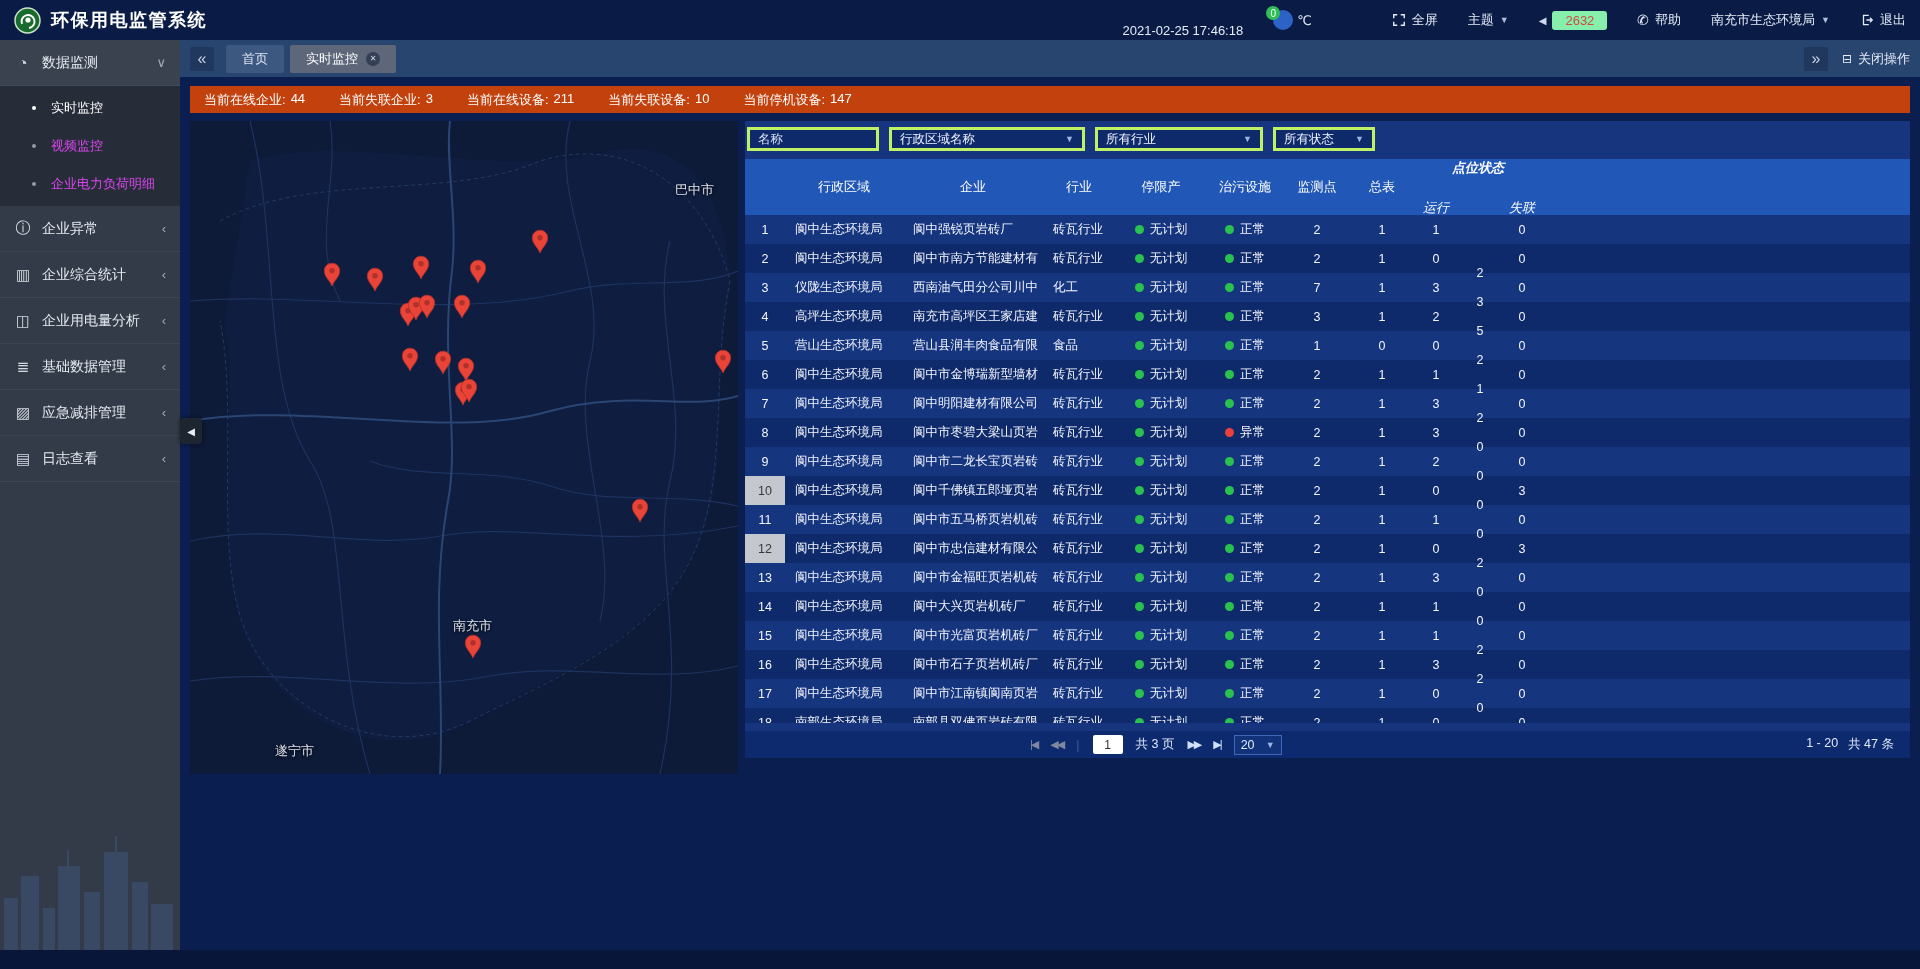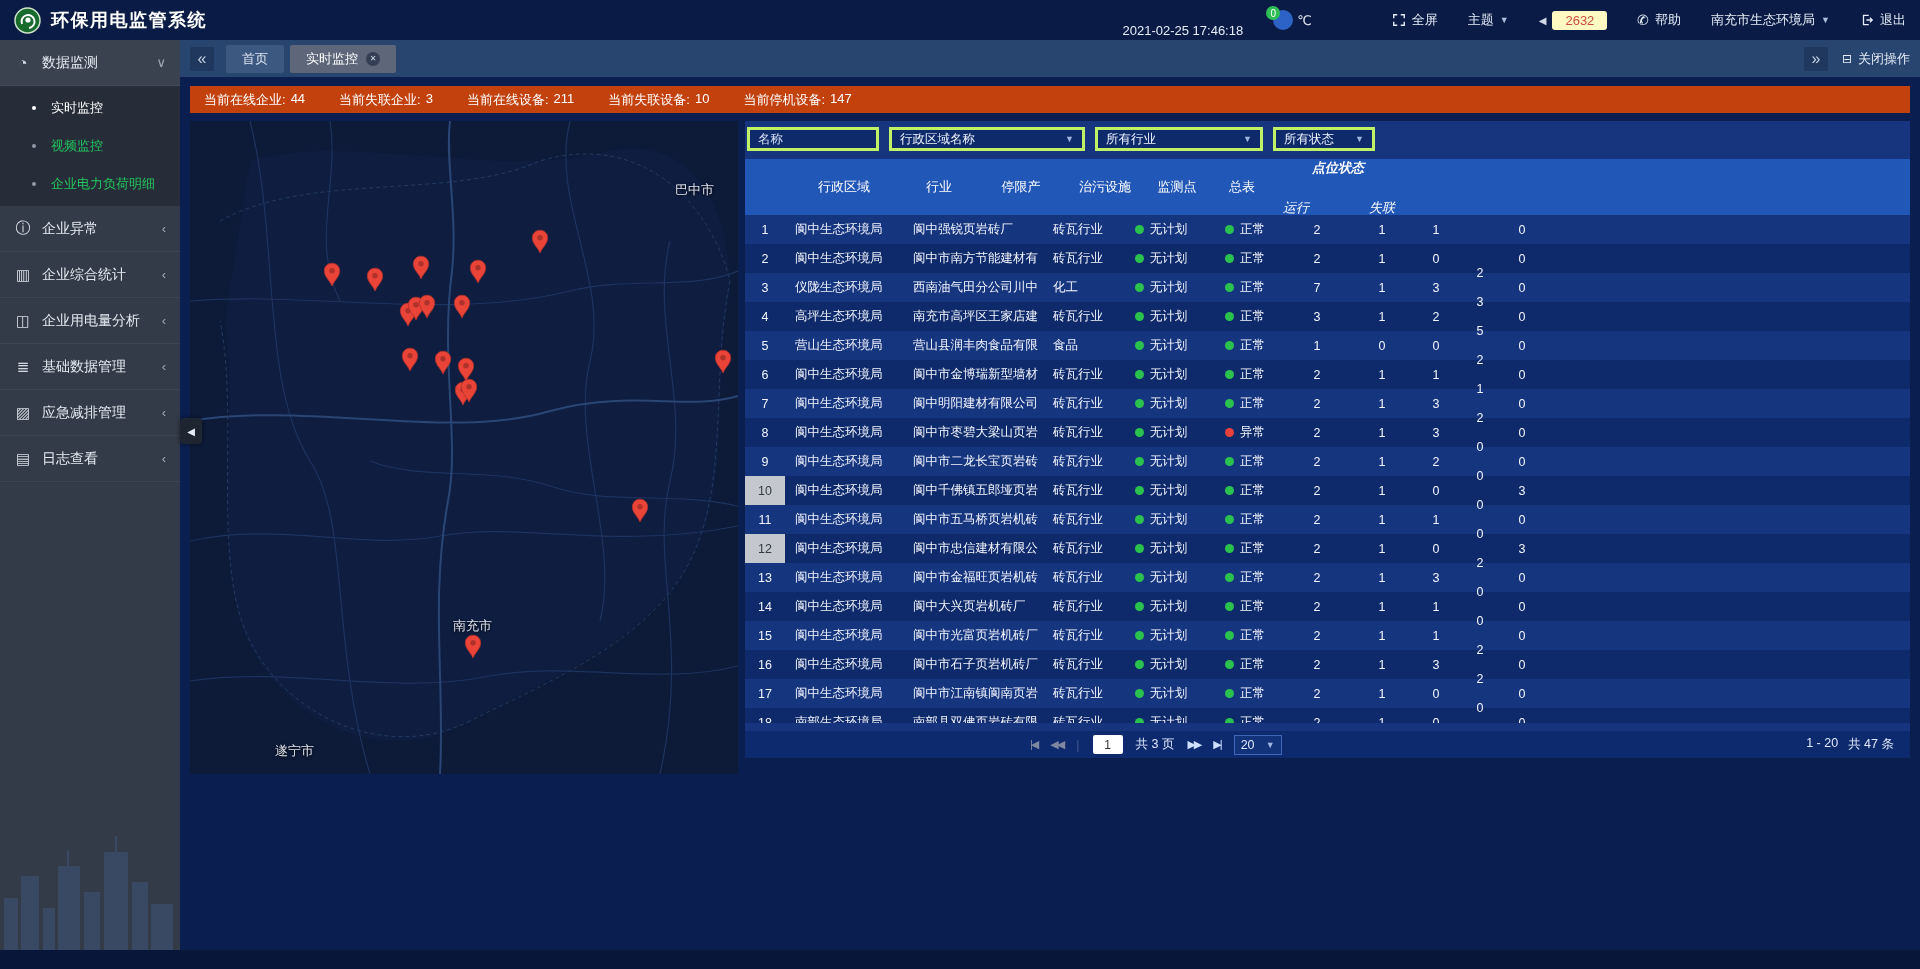--- a/index.html
+++ b/index.html
@@ -10,34 +10,34 @@
   .topbar { position:absolute; top:0; left:0; width:1920px; height:40px; background:#0a1c45;
     display:flex; align-items:center; padding:0 14px; z-index:9; }
   .app-title { font-size:18px; font-weight:bold; letter-spacing:1.5px; margin-left:10px; }
   .tb-right { margin-left:auto; display:flex; align-items:center; gap:30px; font-size:13px; color:#e5ecf8; }
   .tb-item { display:flex; align-items:center; gap:6px; cursor:pointer; white-space:nowrap; }
   .datetime { cursor:default;margin-top:20px; }
   .temp-wrap { display:flex; align-items:center; gap:4px; margin-right:50px; cursor:default; }
   .temp-circle { width:20px; height:20px; border-radius:50%; background:#2d62c6; position:relative; }
   .temp-badge { position:absolute; left:-7px; top:-4px; width:14px; height:14px; border-radius:50%;
     background:#2fbf56; color:#fff; font-size:10px; display:flex; align-items:center; justify-content:center; }
-  .notice-badge { background:#fef9c3; color:#cf4a40; border-radius:3px; padding:2px 13px; font-size:13px; }
+  .notice-badge { background:#86efac; color:#cf4a40; border-radius:3px; padding:2px 13px; font-size:13px; }
   .caret-down { font-size:9px; color:#aebedd; }
   .tri-left { font-size:10px; color:#cfd9ea; }
 
   
   .sidebar { position:absolute; top:40px; left:0; width:180px; height:910px; background:#333b48; z-index:5; }
   .sb-head { height:46px; display:flex; align-items:center; padding:0 14px; gap:10px; font-size:14px;
     color:#e6ebf2; cursor:pointer; border-bottom:1px solid rgba(255,255,255,.05); }
   .sb-group.open .sb-head { background:#3a4250; }
   .sb-ico { width:18px; text-align:center; font-size:15px; opacity:.9; }
   .sb-chev { margin-left:auto; font-size:13px; opacity:.6; }
   .sb-sub { background:#272d38; padding:3px 0; }
   .sb-subitem { height:38px; display:flex; align-items:center; padding-left:32px; gap:9px; font-size:13px;
-    color:#22c55e; cursor:pointer; }
+    color:#d946ef; cursor:pointer; }
   .sb-subitem .dot { width:4px; height:4px; border-radius:50%; background:#8f99a8; flex:none; }
   .sb-subitem.active { color:#ffffff; }
   .sb-subitem.active .dot { background:#ffffff; }
   .cityscape { position:absolute; bottom:0; left:0; }
 
   
   .main { position:absolute; left:180px; top:40px; width:1740px; height:910px; }
   .tabbar { height:37px; background:#28456f; display:flex; align-items:center; padding:0 10px; gap:8px; }
   .scroll-btn { width:24px; height:24px; display:flex; align-items:center; justify-content:center;
     color:#c6d2e4; font-size:16px; background:rgba(8,18,40,.25); border-radius:2px; cursor:pointer; }
@@ -414,20 +414,21 @@
         </div>
         <div class="f-select f-status">
           <span>所有状态</span>
             <span class="sel-caret">▼</span>
         </div>
       </div>
 
       <div class="thead">
         <div class="th w-idx"></div>
         <div class="th w-region">行政区域</div>
+        <div class="th w-company">企业</div>
         <div class="th w-industry">行业</div>
         <div class="th w-limit">停限产</div>
         <div class="th w-facility">治污设施</div>
         <div class="th w-points">监测点</div>
         <div class="th w-meters">总表</div>
         <div class="th-group w-group">
           <div class="group-label">点位状态</div>
           <div class="group-cells">
             <div class="th w-run">运行</div>
             <div class="th w-stop">停机</div>

